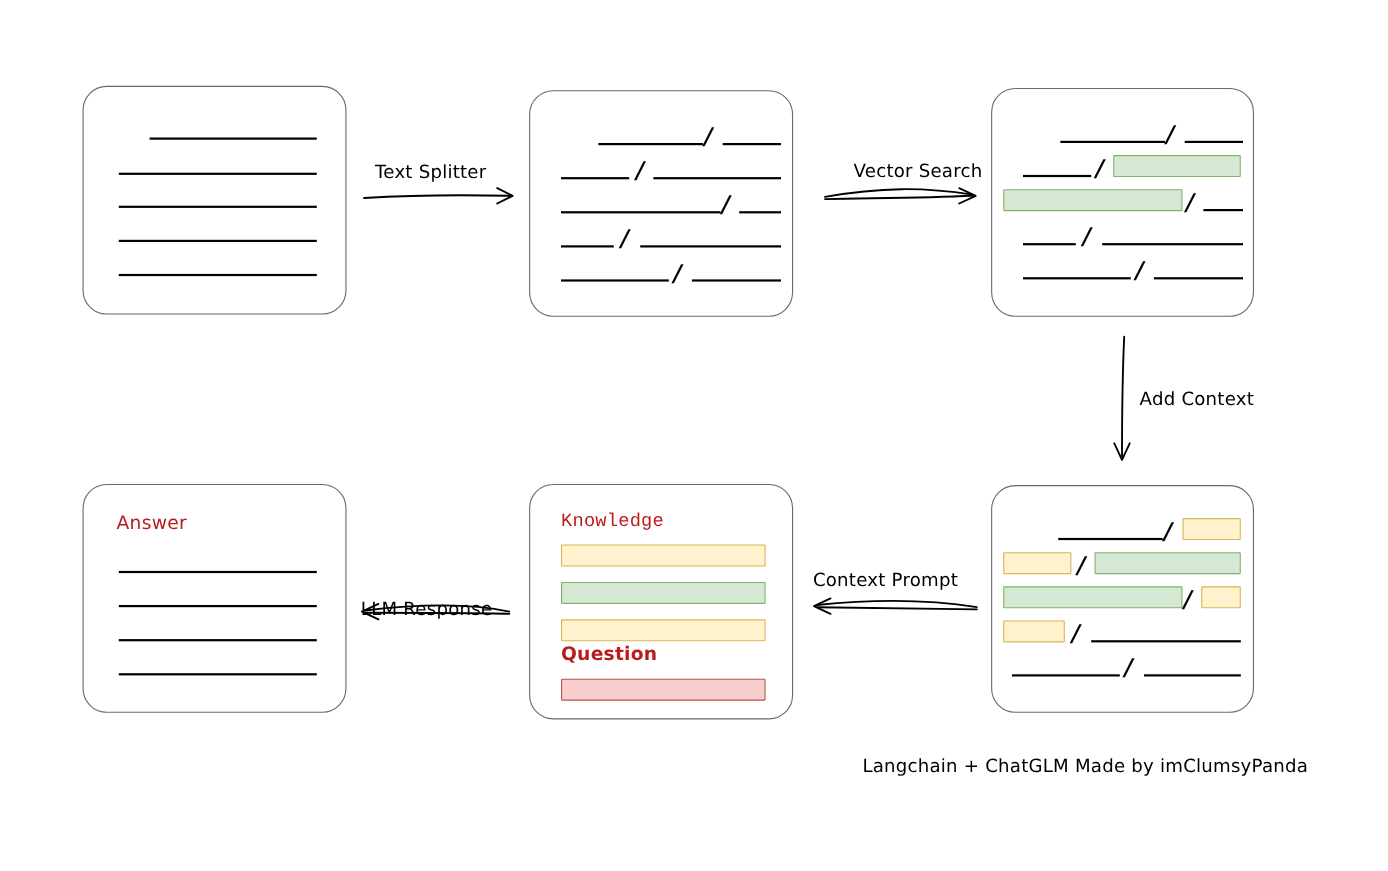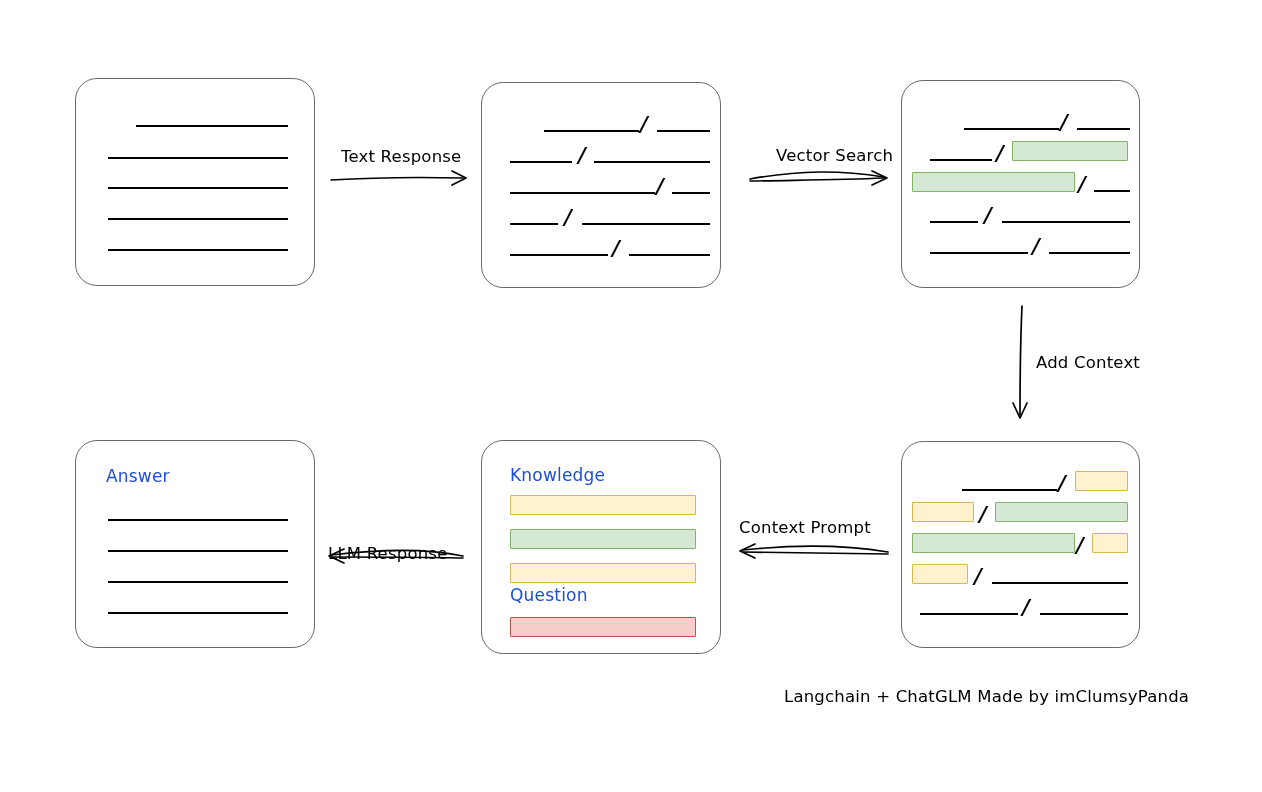--- a/index.html
+++ b/index.html
@@ -21,21 +21,21 @@
     position: absolute;
     border: 1.3px solid #6a6a6a;
     border-radius: 22px;
     background: #ffffff;
     box-sizing: border-box;
   }
   .box-title {
     position: absolute;
     font-family: "DejaVu Sans", sans-serif;
     font-size: 17px;
-    color: #1d4ed8;
+    color: #b91c1c;
     letter-spacing: .2px;
     white-space: nowrap;
   }
   .seg {
     position: absolute;
     box-sizing: border-box;
   }
   .seg.rule {
     border-bottom: 2.1px solid #000000;
     height: 0;
@@ -190,37 +190,37 @@
     <div class="seg chip chip-yellow" style="left:10px; top:122px; width:56px; height:20px;"></div>
     <div class="slash" style="left:72px; top:123px;">/</div>
     <div class="seg rule" style="left:90px; top:140px; width:136px;"></div>
 
     <div class="seg rule" style="left:18px; top:171px; width:98px;"></div>
     <div class="slash" style="left:120px; top:154px;">/</div>
     <div class="seg rule" style="left:138px; top:171px; width:88px;"></div>
   </div>
 
   <div class="box" style="left:481px; top:440px; width:240px; height:214px;">
-    <div class="box-title" style="left:28px; top:24px;">Knowledge</div>
+    <div class="box-title" style="left:28px; top:24px;font-family:Liberation Mono, monospace;">Knowledge</div>
     <div class="seg chip chip-yellow" style="left:28px; top:54px; width:186px; height:20px;"></div>
     <div class="seg chip chip-green" style="left:28px; top:88px; width:186px; height:20px;"></div>
     <div class="seg chip chip-yellow" style="left:28px; top:122px; width:186px; height:20px;"></div>
-    <div class="box-title" style="left:28px; top:144px;">Question</div>
+    <div class="box-title" style="left:28px; top:144px;font-weight:bold;">Question</div>
     <div class="seg chip chip-red" style="left:28px; top:176px; width:186px; height:20px;"></div>
   </div>
 
   <div class="box" style="left:75px; top:440px; width:240px; height:208px;">
     <div class="box-title" style="left:30px; top:25px;">Answer</div>
     <div class="seg rule" style="left:32px; top:78px; width:180px;"></div>
     <div class="seg rule" style="left:32px; top:109px; width:180px;"></div>
     <div class="seg rule" style="left:32px; top:140px; width:180px;"></div>
     <div class="seg rule" style="left:32px; top:171px; width:180px;"></div>
   </div>
 
-  <div class="edge-label" style="left:341px; top:147px;">Text Response</div>
+  <div class="edge-label" style="left:341px; top:147px;">Text Splitter</div>
   <div class="edge-label" style="left:776px; top:146px;">Vector Search</div>
   <div class="edge-label" style="left:1036px; top:353px;">Add Context</div>
   <div class="edge-label" style="left:739px; top:518px;">Context Prompt</div>
   <div class="edge-label" style="left:328px; top:544px;">LLM Response</div>
 
   <div class="caption" style="left:784px; top:687px;">Langchain + ChatGLM Made by imClumsyPanda</div>
 
 </div>
 
 </body></html>

